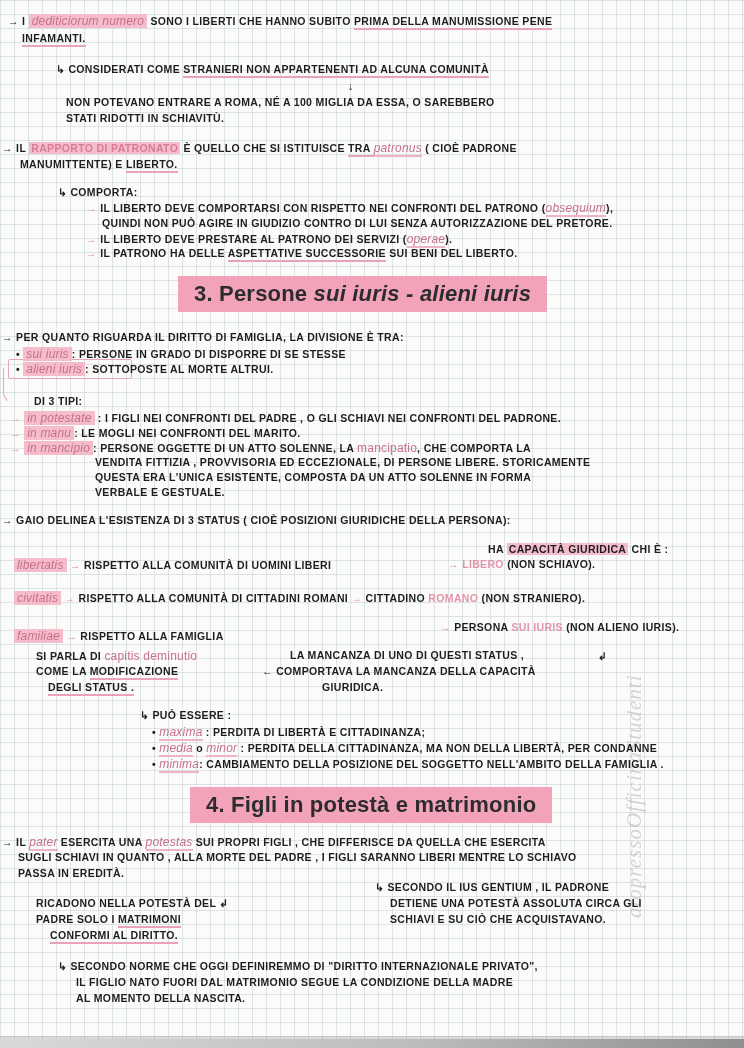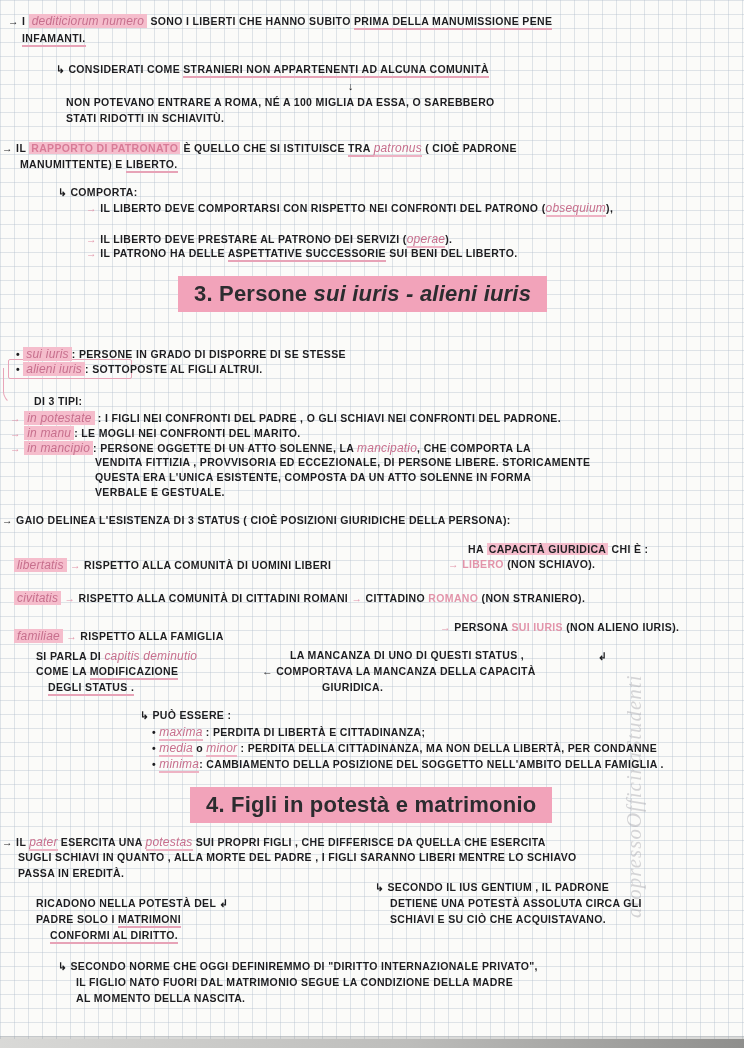--- a/index.html
+++ b/index.html
@@ -31,21 +31,21 @@
     padding:4px 16px;
     letter-spacing:.2px;
   }
   .t{color:inherit}
   .hl{background:#f5bdcc;padding:0 2px}
   .pk{color:#e294aa}
   .pkhl{color:#d87b97;background:#f5bdcc;padding:0 2px}
   .u{border-bottom:2px solid #e7a3b7;padding-bottom:1px}
   .lat{font-style:italic;font-weight:400;font-size:12px;color:#c76f8d;background:#f5bdcc;padding:0 3px;letter-spacing:.2px}
   .latp{font-style:italic;font-weight:400;font-size:12px;color:#c76f8d;border-bottom:2px solid #eeb3c4;letter-spacing:.2px}
-  .latn{font-style:italic;font-weight:400;font-size:12px;color:#c76f8d;letter-spacing:.2px}
+  .latn{font-weight:400;font-size:12px;color:#c76f8d;letter-spacing:.2px}
   .ar{color:#1d1d20;font-weight:700}
   .arp{color:#e294aa;font-weight:700}
   .h{font-style:normal}
   .hi{font-style:italic}
   .alieni-box{
     position:absolute;left:8px;top:359px;width:122px;height:18px;
     border:1.5px solid #e8a4b8;border-radius:2px;
   }
   .connector{
     position:absolute;left:3px;top:368px;width:16px;height:36px;
@@ -80,34 +80,36 @@
 <div class="line" style="left: 8px; top: 14px;"><span class="ar">→ I </span><span class="lat">dediticiorum numero</span><span class="t"> SONO I LIBERTI CHE HANNO SUBITO </span><span class="u">PRIMA DELLA MANUMISSIONE PENE</span></div>
     <div class="line" style="left: 22px; top: 32px;"><span class="u">INFAMANTI.</span></div>
     <div class="line" style="left: 56px; top: 63px;"><span class="ar">↳ </span><span class="t">CONSIDERATI COME </span><span class="u">STRANIERI NON APPARTENENTI AD ALCUNA COMUNITÀ</span></div>
     <div class="line" style="left: 348px; top: 80px;"><span class="ar">↓</span></div>
     <div class="line" style="left: 66px; top: 96px;"><span class="t">NON POTEVANO ENTRARE A ROMA, NÉ A 100 MIGLIA DA ESSA, O SAREBBERO</span></div>
     <div class="line" style="left: 66px; top: 112px;"><span class="t">STATI RIDOTTI IN SCHIAVITÙ.</span></div>
     <div class="line" style="left: 2px; top: 141px;"><span class="ar">→ IL </span><span class="pkhl">RAPPORTO DI PATRONATO</span><span class="t"> È QUELLO CHE SI ISTITUISCE </span><span class="u">TRA </span><span class="latp">patronus</span><span class="t"> ( CIOÈ PADRONE</span></div>
     <div class="line" style="left: 20px; top: 158px;"><span class="t">MANUMITTENTE) E </span><span class="u">LIBERTO.</span></div>
     <div class="line" style="left: 58px; top: 186px;"><span class="ar">↳ </span><span class="t">COMPORTA:</span></div>
     <div class="line" style="left: 86px; top: 201px; text-align: center;"><span class="arp">→ </span><span class="t">IL LIBERTO DEVE COMPORTARSI CON RISPETTO NEI CONFRONTI DEL PATRONO (</span><span class="latp">obsequium</span><span class="t">),</span></div>
+    <div class="line" style="left: 102px; top: 217px;"><span class="t">QUINDI NON PUÒ AGIRE IN GIUDIZIO CONTRO DI LUI SENZA AUTORIZZAZIONE DEL PRETORE.</span></div>
     <div class="line" style="left: 86px; top: 232px;"><span class="arp">→ </span><span class="t">IL LIBERTO DEVE PRESTARE AL PATRONO DEI SERVIZI (</span><span class="latp">operae</span><span class="t">).</span></div>
     <div class="line" style="left: 86px; top: 247px;"><span class="arp">→ </span><span class="t">IL PATRONO HA DELLE </span><span class="u">ASPETTATIVE SUCCESSORIE</span><span class="t"> SUI BENI DEL LIBERTO.</span></div>
     <div class="heading" style="left: 178px; top: 276px;"><span class="h">3. Persone </span><span class="hi">sui iuris - alieni iuris</span></div>
+    <div class="line" style="left: 2px; top: 331px;"><span class="t">→ PER QUANTO RIGUARDA IL DIRITTO DI FAMIGLIA, LA DIVISIONE È TRA:</span></div>
     <div class="line" style="left: 16px; top: 347px;"><span class="t">• </span><span class="lat">sui iuris</span><span class="t">: PERSONE IN GRADO DI DISPORRE DI SE STESSE</span></div>
-    <div class="line" style="left: 16px; top: 362px;"><span class="t">• </span><span class="lat">alieni iuris</span><span class="t">: SOTTOPOSTE AL FIGLI ALTRUI.</span></div>
+    <div class="line" style="left: 16px; top: 362px;"><span class="t">• </span><span class="lat">alieni iuris</span><span class="t">: SOTTOPOSTE AL MORTE ALTRUI.</span></div>
     <div class="line" style="left: 34px; top: 395px;"><span class="t">DI 3 TIPI:</span></div>
     <div class="line" style="left: 10px; top: 411px;"><span class="arp">→ </span><span class="lat">in potestate</span><span class="t"> : I FIGLI NEI CONFRONTI DEL PADRE , O GLI SCHIAVI NEI CONFRONTI DEL PADRONE.</span></div>
     <div class="line" style="left: 10px; top: 426px;"><span class="arp">→ </span><span class="lat">in manu</span><span class="t">: LE MOGLI NEI CONFRONTI DEL MARITO.</span></div>
     <div class="line" style="left: 10px; top: 441px;"><span class="arp">→ </span><span class="lat">in mancipio</span><span class="t">: PERSONE OGGETTE DI UN ATTO SOLENNE, LA </span><span class="latn">mancipatio</span><span class="t">, CHE COMPORTA LA</span></div>
     <div class="line" style="left: 95px; top: 456px;"><span class="t">VENDITA FITTIZIA , PROVVISORIA ED ECCEZIONALE, DI PERSONE LIBERE. STORICAMENTE</span></div>
     <div class="line" style="left: 95px; top: 471px;"><span class="t">QUESTA ERA L'UNICA ESISTENTE, COMPOSTA DA UN ATTO SOLENNE IN FORMA</span></div>
     <div class="line" style="left: 95px; top: 486px;"><span class="t">VERBALE E GESTUALE.</span></div>
     <div class="line" style="left: 2px; top: 514px;"><span class="t">→ GAIO DELINEA L'ESISTENZA DI 3 STATUS ( CIOÈ POSIZIONI GIURIDICHE DELLA PERSONA):</span></div>
-    <div class="line" style="left: 468px; top: 543px;"><span class="t">HA </span><span class="hl">CAPACITÀ GIURIDICA</span><span class="t"> CHI È :</span></div>
+    <div class="line" style="left: 488px; top: 543px;"><span class="t">HA </span><span class="hl">CAPACITÀ GIURIDICA</span><span class="t"> CHI È :</span></div>
     <div class="line" style="left: 14px; top: 558px;"><span class="lat">libertatis</span><span class="arp"> → </span><span class="t">RISPETTO ALLA COMUNITÀ DI UOMINI LIBERI</span></div>
     <div class="line" style="left: 448px; top: 558px;"><span class="arp">→ </span><span class="pk">LIBERO</span><span class="t"> (NON SCHIAVO).</span></div>
     <div class="line" style="left: 14px; top: 591px;"><span class="lat">civitatis</span><span class="arp"> → </span><span class="t">RISPETTO ALLA COMUNITÀ DI CITTADINI ROMANI</span><span class="arp"> → </span><span class="t">CITTADINO </span><span class="pk">ROMANO</span><span class="t"> (NON STRANIERO).</span></div>
     <div class="line" style="left: 14px; top: 621px; margin-top: 8px;"><span class="lat">familiae</span><span class="arp"> → </span><span class="t">RISPETTO ALLA FAMIGLIA</span></div>
     <div class="line" style="left: 440px; top: 621px;"><span class="arp">→ </span><span class="t">PERSONA </span><span class="pk">SUI IURIS</span><span class="t"> (NON ALIENO IURIS).</span></div>
     <div class="line" style="left: 36px; top: 649px;"><span class="t">SI PARLA DI </span><span class="latn">capitis deminutio</span></div>
     <div class="line" style="left: 290px; top: 649px;"><span class="t">LA MANCANZA DI UNO DI QUESTI STATUS ,</span></div>
     <div class="line" style="left: 598px; top: 650px;"><span class="ar">↲</span></div>
     <div class="line" style="left: 36px; top: 665px;"><span class="t">COME LA </span><span class="u">MODIFICAZIONE</span></div>
     <div class="line" style="left: 262px; top: 665px;"><span class="ar">← </span><span class="t">COMPORTAVA LA MANCANZA DELLA CAPACITÀ</span></div>

